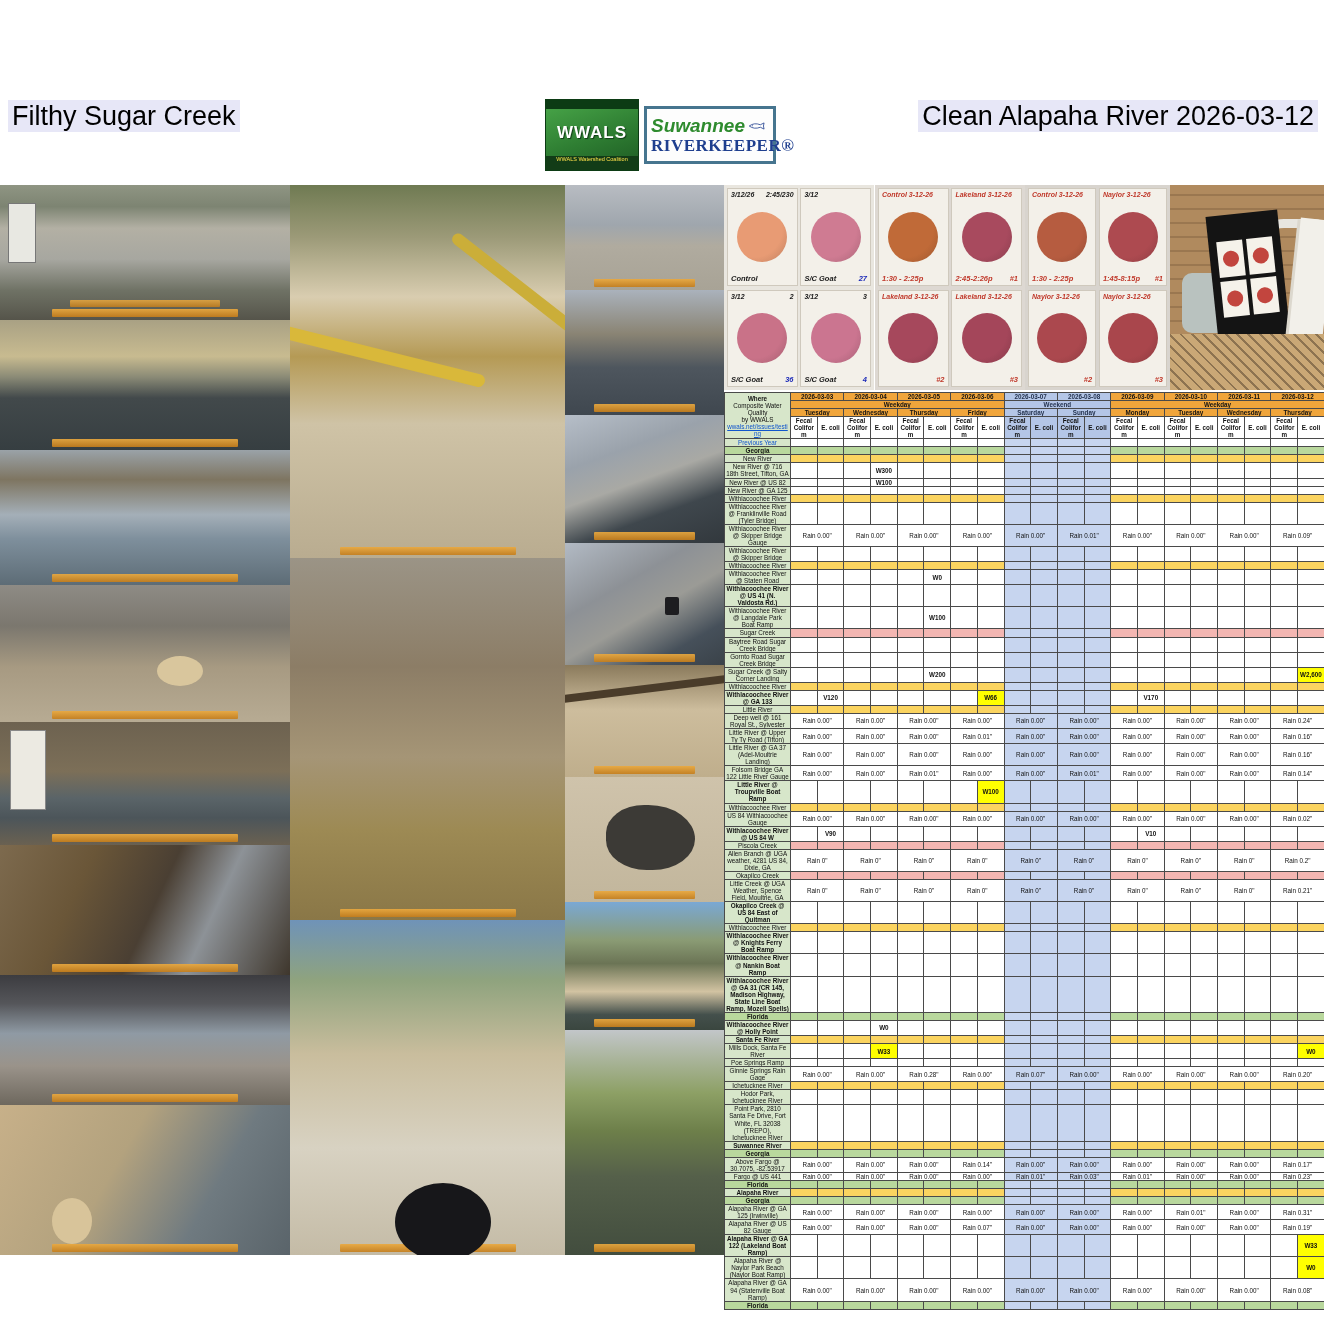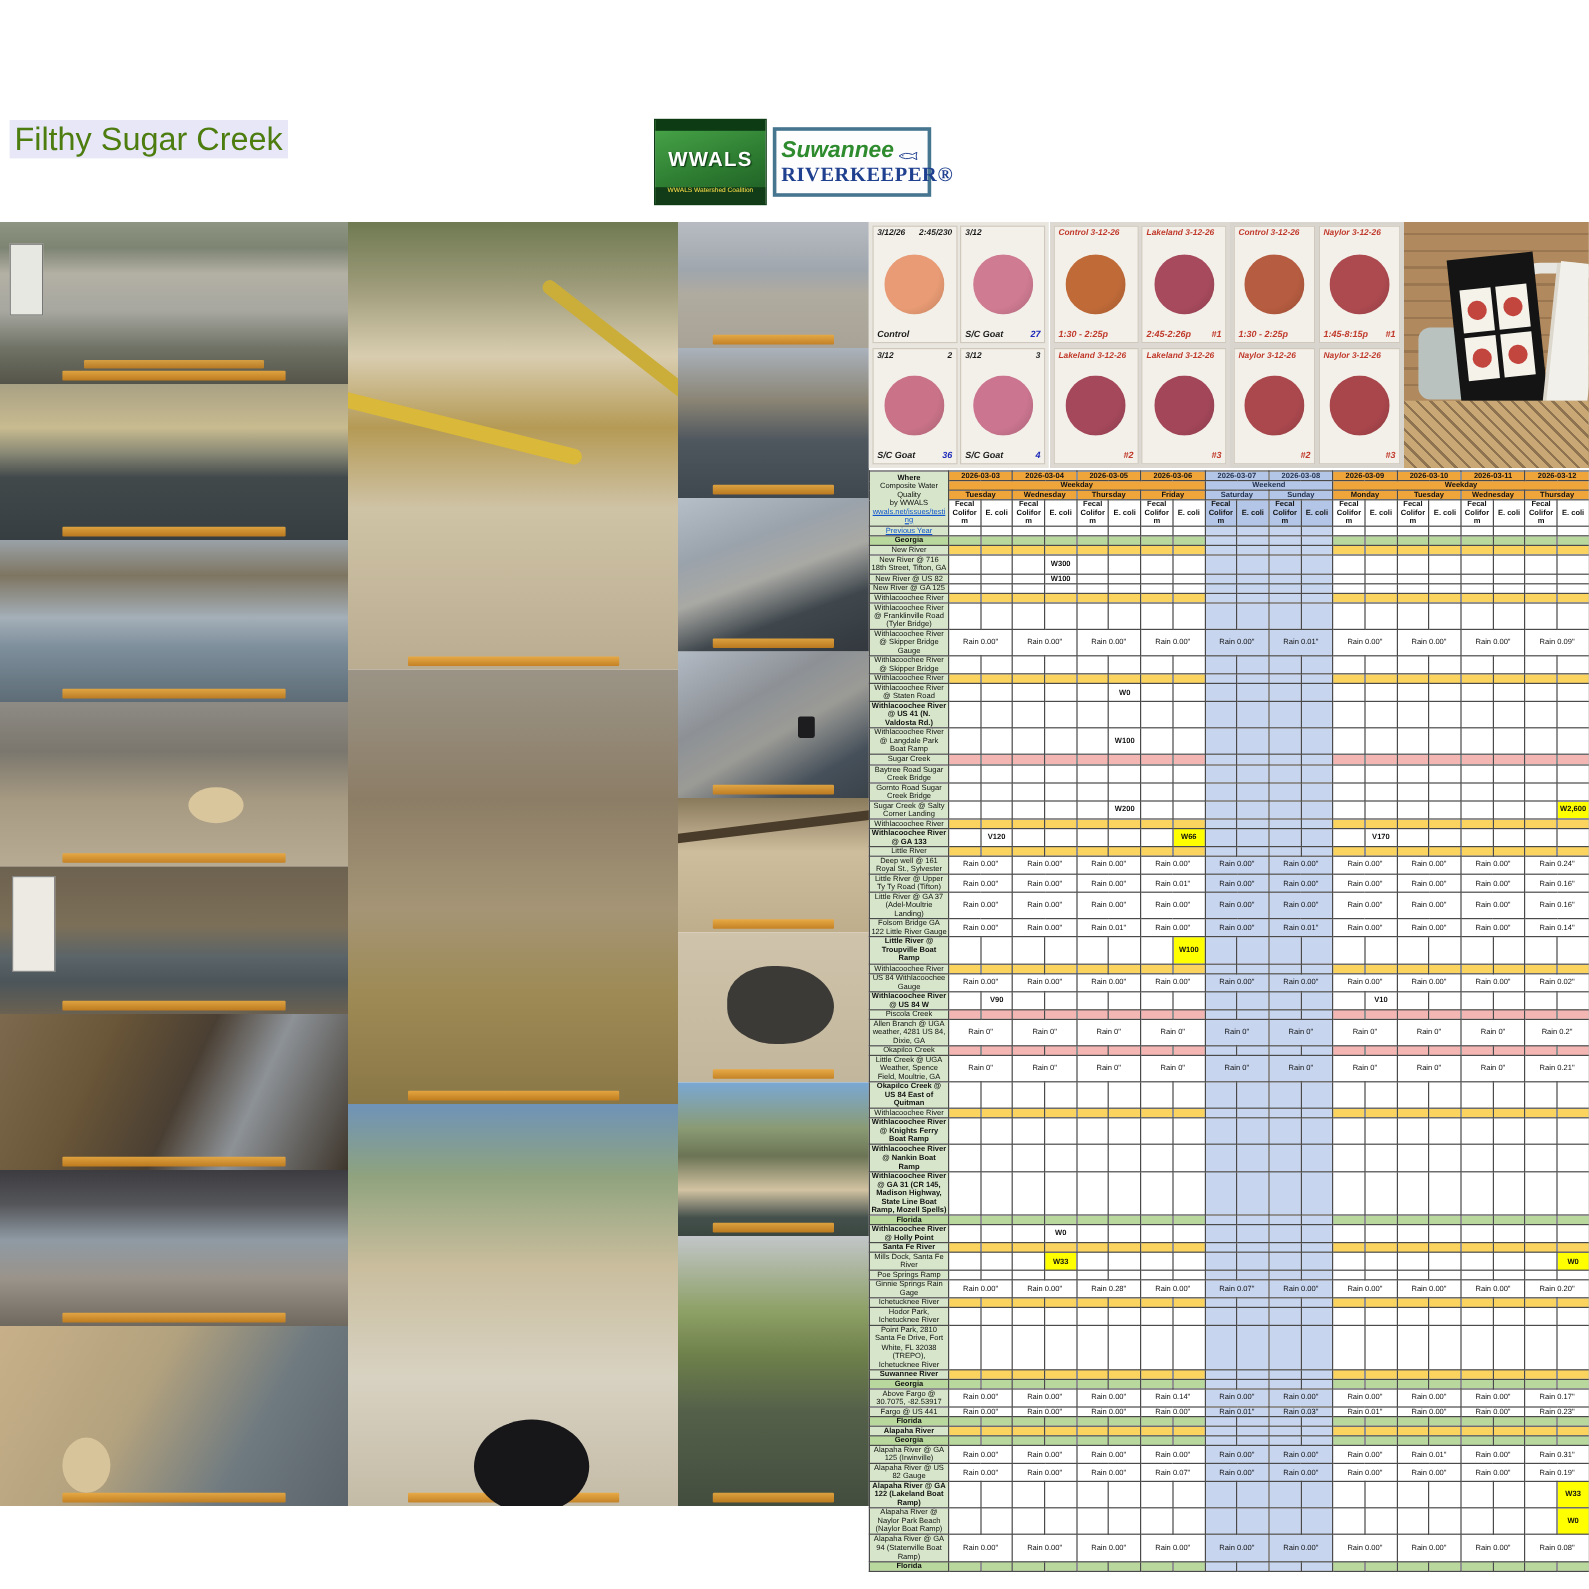--- a/index.html
+++ b/index.html
@@ -1,31 +1,31 @@
 <!DOCTYPE html>
 <html><head>
 <meta charset="utf-8">
 <style>
   html,body{margin:0;padding:0;}
   body{width:1324px;height:1324px;position:relative;background:#fff;
        font-family:"Liberation Sans", sans-serif;overflow:hidden;}
   
-  .hdr-left{position:absolute;left:8px;top:100px;font-size:27px;line-height:32px;color:#4d7c0f;}
+  .hdr-left{position:absolute;left:8px;top:100px;font-size:27px;line-height:32px;color:#000000;}
   .hdr-right{position:absolute;right:6px;top:100px;font-size:27px;line-height:32px;color:#000;text-align:right;}
   .hl-lav{background:#e7e7f7;padding:0 4px;display:inline-block;}
   .logo{position:absolute;left:545px;top:99px;height:72px;display:flex;align-items:center;}
   .wwals-box{width:94px;height:72px;background:linear-gradient(160deg,#4aa84a 0%,#2e7d32 55%,#1d5a23 100%);
      border:1px solid #0c3b14;box-sizing:border-box;display:flex;flex-direction:column;justify-content:space-between;overflow:hidden;}
   .wwals-topbar{height:9px;background:#0c3b14;}
   .wwals-word{color:#fff;font-weight:bold;font-size:17px;text-align:center;letter-spacing:1px;
      text-shadow:1px 1px 1px #123c17;}
   .wwals-botbar{height:14px;background:#123c17;color:#ffe24a;font-size:5.5px;text-align:center;line-height:7px;overflow:hidden;}
   .rk-box{margin-left:5px;width:132px;height:58px;background:#fdfdfd;border:3px solid #46758f;box-sizing:border-box;
      display:flex;flex-direction:column;justify-content:center;padding:2px 4px;}
-  .rk-suwannee{color:#2e8b2e;font-weight:bold;font-style:italic;font-size:19px;line-height:20px;display:flex;align-items:flex-end;gap:3px;}
+  .rk-suwannee{color:#2e8b2e;font-weight:bold;font-style:italic;font-size:19px;line-height:20px;display:flex;align-items:center;gap:3px;}
   .rk-river{color:#1f3f8f;font-weight:bold;font-size:17px;letter-spacing:.5px;font-family:"Liberation Serif",serif;line-height:19px;}
   .fish{width:34px;height:12px;}
   
   .ph{position:absolute;overflow:hidden;}
   .cap{position:absolute;left:18%;bottom:3px;width:64%;height:8px;border-radius:1px;
        background:linear-gradient(#eaa93f,#c57e1c);opacity:.92;}
   .cap2{position:absolute;left:24%;bottom:13px;width:52%;height:7px;border-radius:1px;
        background:linear-gradient(#eaa93f,#c57e1c);opacity:.85;}
   .ph1{background:linear-gradient(180deg,#8f9583 0%,#7d8472 16%,#b3b0a4 32%,#a7a7a0 55%,#6f7265 78%,#55544a 100%);}
   .ph1::before{content:"";position:absolute;left:8px;top:18px;width:26px;height:58px;background:#e8e8e2;border:1px solid #777;}
@@ -122,20 +122,21 @@
       <svg class="fish" viewBox="0 0 34 12">
         <path d="M2 6 Q10 0 20 4 L26 1 L25 6 L26 11 L20 8 Q10 12 2 6 Z" fill="none" stroke="#1f3f8f" stroke-width="1.3"></path>
         <circle cx="7" cy="5.5" r="0.9" fill="#1f3f8f"></circle>
       </svg>
     </div>
     <div class="rk-river">RIVERKEEPER®</div>
   </div>
 </div>
 
 <div class="hdr-right">
+  <div><span class="hl-lav">Clean Alapaha River 2026-03-12</span></div>
 </div>
 
 <div>
   <div class="ph ph1" style="left:0;top:185px;width:290px;height:135px">
       <i class="cap"></i>
       <i class="cap2"></i>
     </div>
   <div class="ph ph2" style="left:0;top:320px;width:290px;height:130px">
       <i class="cap"></i>
     </div>

